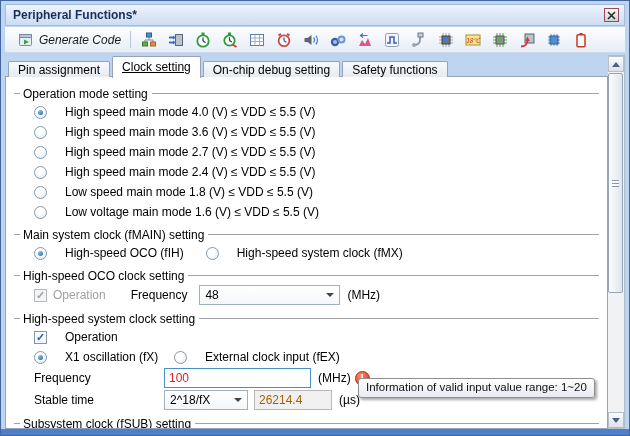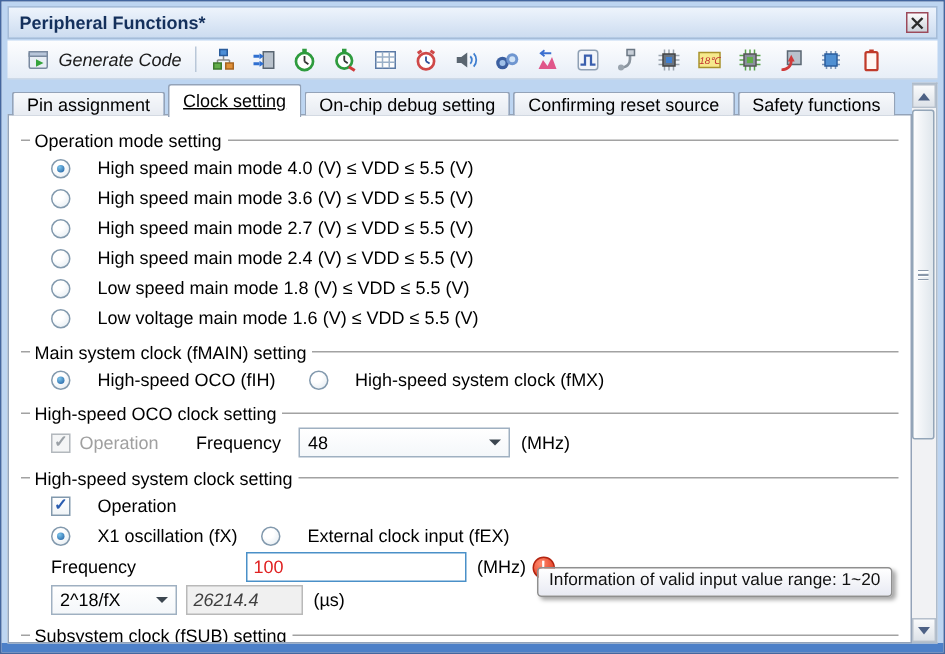--- a/index.html
+++ b/index.html
@@ -99,21 +99,21 @@
     height:20px; border:1px solid #9fb0c1; background:linear-gradient(#ffffff,#f4f7fa);
     display:flex; align-items:center; padding:0 5px; font-size:12px; cursor:default;
   }
   .combo .cval { flex:1; }
   .carrow { width:0; height:0; border-left:4px solid transparent; border-right:4px solid transparent; border-top:4px solid #3c4650; margin-left:5px; }
   .textbox {
     height:20px; border:1px solid #9fb0c1; background:#fff; padding:1px 4px;
     font-size:12px; display:flex; align-items:center;
   }
   .textbox.err { border-color:#4a90c8; color:#e02222; }
-  .textbox.ro  { background:#f0f0f0; border-color:#b9b9b9; color:#404040;font-style:italic; }
+  .textbox.ro  { background:#f0f0f0; border-color:#b9b9b9; color:#a16207; }
 
   .erricon {
     width:15px; height:15px; border-radius:50%; margin-left:4px; flex:0 0 15px;
     background:radial-gradient(circle at 35% 30%, #ff8a6e, #dd2c12);
     border:1px solid #b32410;
     color:#fff; font-size:11px; font-weight:bold; text-align:center; line-height:13px;
   }
 
   .tooltip {
     position:absolute; left:352px; top:301px; height:20px;
@@ -283,21 +283,20 @@
         </span>
     </div>
   </div>
 
   <div class="bodyrow">
     <div class="main">
       <div class="tabstrip">
         <div class="tab">Pin assignment</div>
         <div class="tab active">Clock setting</div>
         <div class="tab">On-chip debug setting</div>
-        <div class="tab">Confirming reset source</div>
         <div class="tab">Safety functions</div>
       </div>
 
       <div class="content">
 
         <div class="ghd">
           <span class="glbl">Operation mode setting</span>
         </div>
         <div class="opt">
           <span class="radio checked"></span>
@@ -369,20 +368,21 @@
             <span class="olbl">External clock input (fEX)</span>
           </div>
         </div>
         <div class="frow" style="height:22px;">
           <span class="flabel">Frequency</span>
           <div class="textbox err" style="width:147px;">100</div>
           <span class="unit">(MHz)</span>
           <span class="erricon">!</span>
         </div>
         <div class="frow" style="height:22px;">
+          <span class="flabel">Stable time</span>
           <div class="combo" style="width:84px;">
             <span class="cval">2^18/fX</span>
             <span class="carrow"></span>
           </div>
           <div class="textbox ro" style="width:78px; margin-left:6px;">26214.4</div>
           <span class="unit">(µs)</span>
         </div>
 
         <div class="ghd">
           <span class="glbl">Subsystem clock (fSUB) setting</span>

